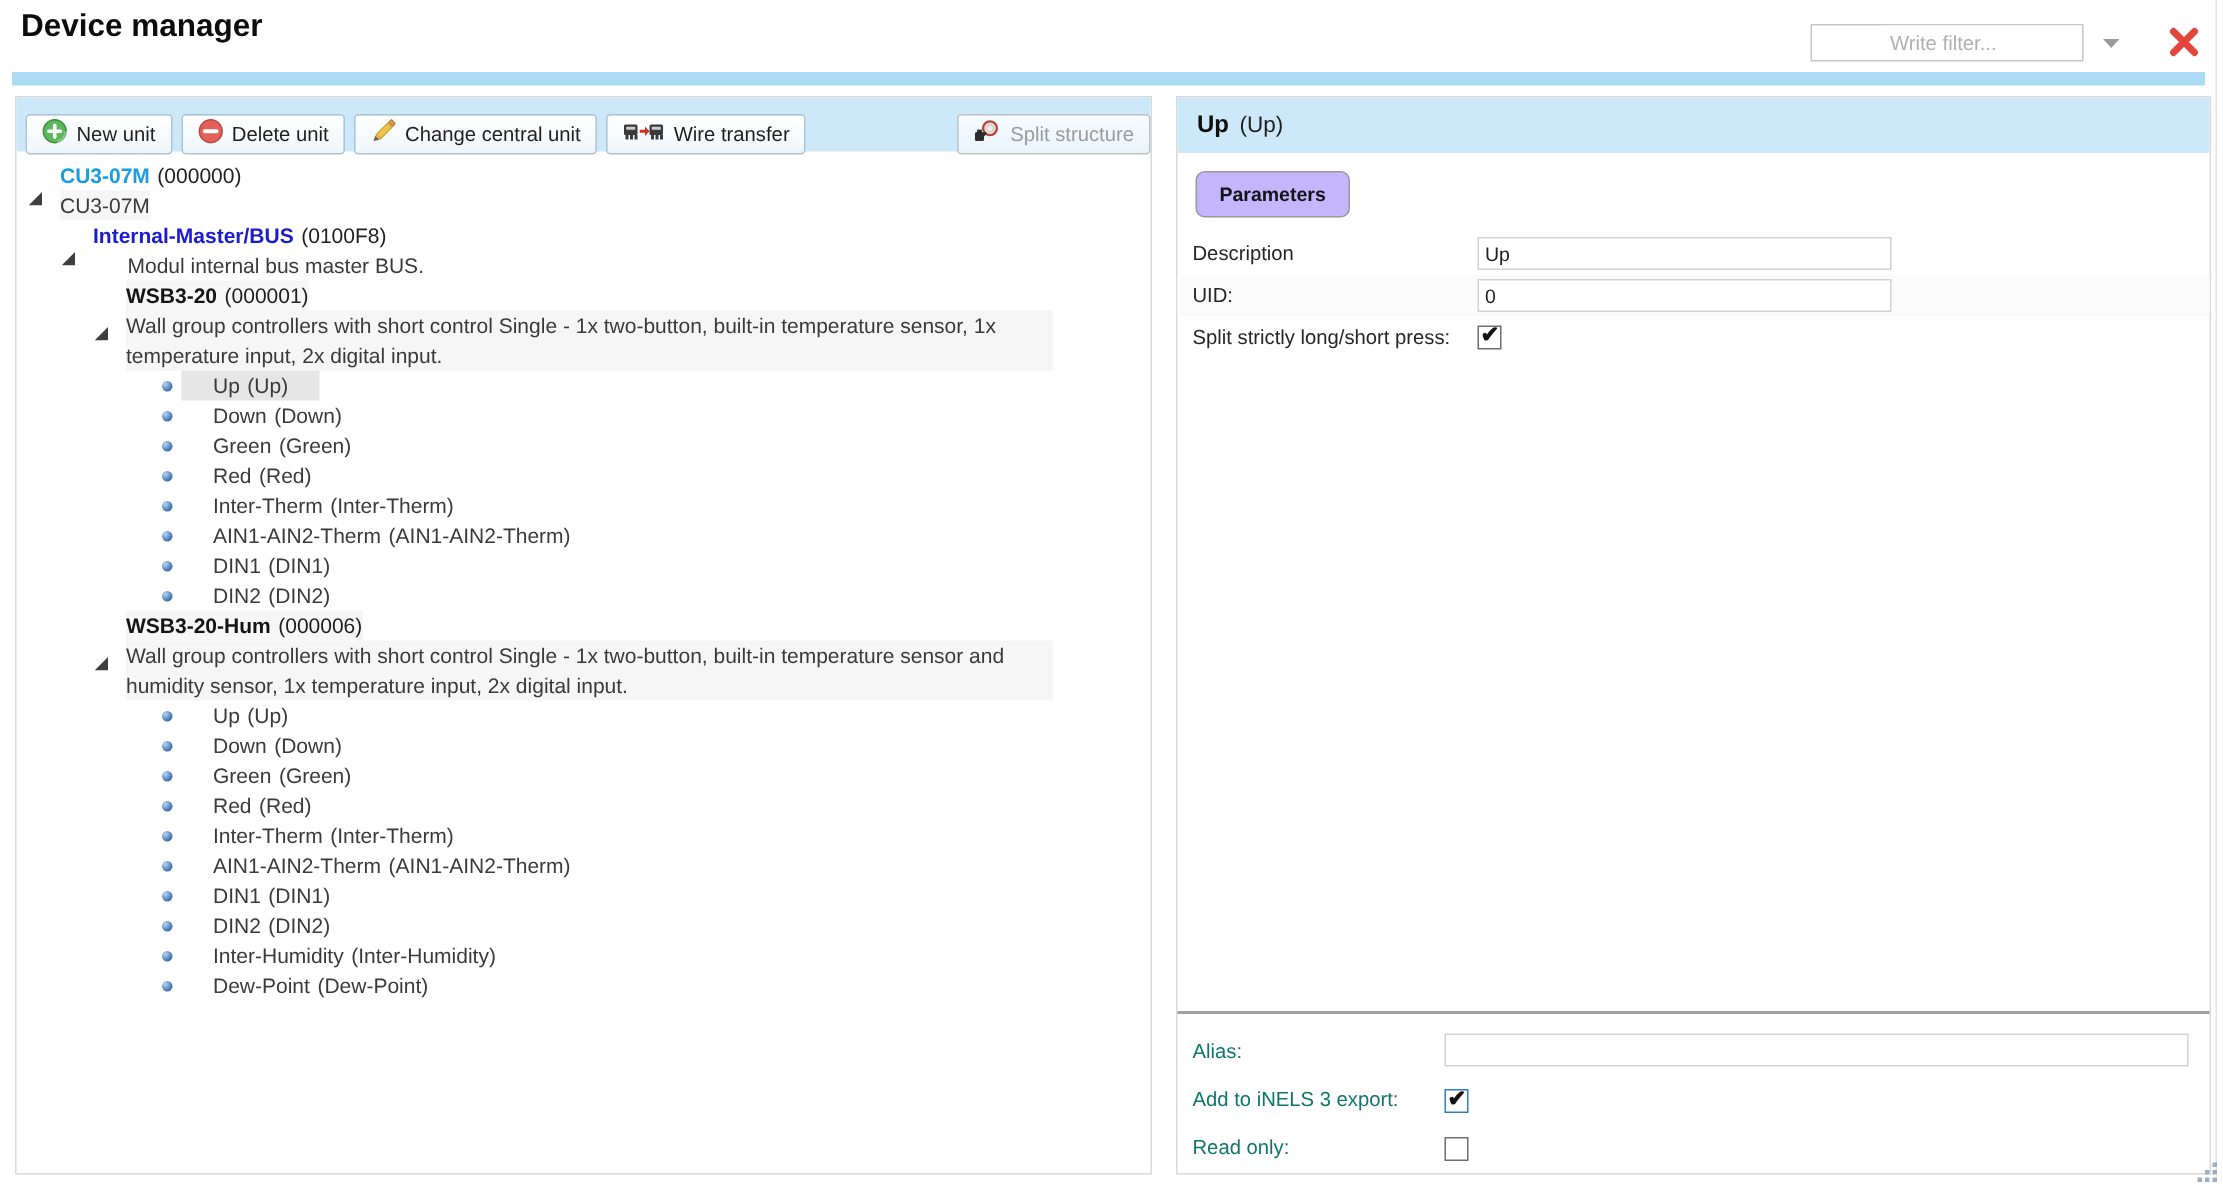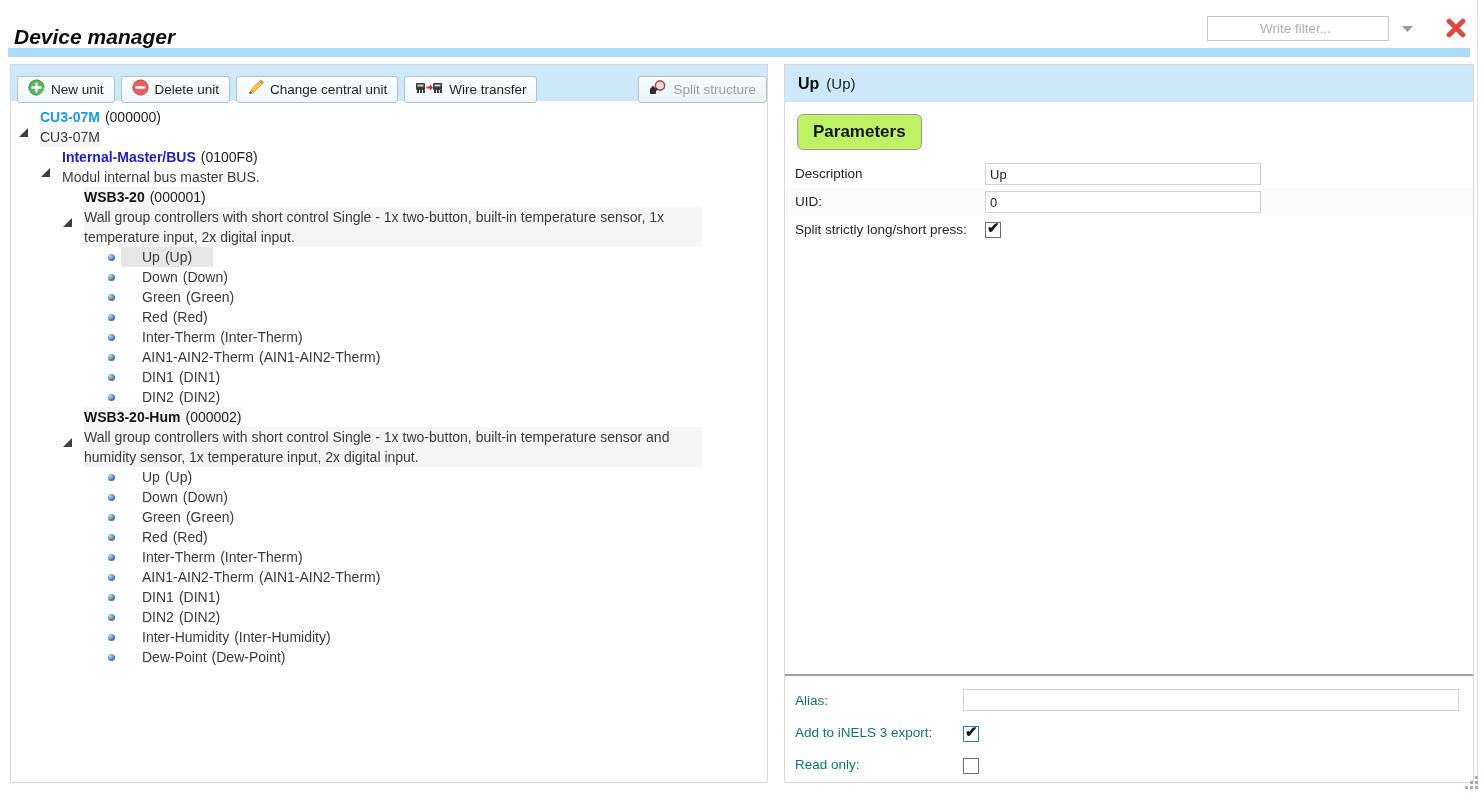--- a/index.html
+++ b/index.html
@@ -2,21 +2,21 @@
 <html><head>
 <meta charset="utf-8">
 <style>
   * { margin:0; padding:0; box-sizing:border-box; }
   html,body { width:1482px; height:795px; background:#ffffff;
     font-family:"Liberation Sans", sans-serif; color:#3a3a3a; overflow:hidden; }
   .window { position:relative; width:1482px; height:795px; background:#fff; }
   .window-right-edge { position:absolute; right:4px; top:0; bottom:10px; width:1px; background:#e3e3e3; }
 
   
-  .app-title { position:absolute; left:14px; top:25px; font-size:21px; font-weight:700; color:#0d0d0d;font-style:italic; }
+  .app-title { position:absolute; left:14px; top:6px; font-size:21px; font-weight:700; color:#0d0d0d; }
   .filter-box { position:absolute; left:1207px; top:16px; width:182px; height:25px;
     border:1px solid #c6c6c6; background:#fff;padding-left:46px; }
   .filter-box input { width:100%; height:100%; border:none; outline:none; padding:0 6px;
     font-size:13.5px; font-family:inherit; color:#333; }
   .filter-box input::placeholder { color:#b0b0b0; }
   .filter-dropdown { position:absolute; left:1398px; top:20px; width:18px; height:18px;
     display:flex; align-items:center; justify-content:center; cursor:pointer; }
   .close-btn { position:absolute; left:1444px; top:16px; width:24px; height:24px;
     display:flex; align-items:center; justify-content:center; cursor:pointer; }
   .blue-strip { position:absolute; left:8px; top:48px; width:1462px; height:9px; background:#abdbf5; }
@@ -54,22 +54,22 @@
   .channel-paren { margin-left:5px; }
 
   
   .right-pane { position:absolute; left:784px; top:64px; width:690px; height:719px;
     border:1px solid #d9d9d9; background:#fff; }
   .panel-header { height:37px; background:#cde9f9; display:flex; align-items:center;
     padding-left:13px; }
   .panel-header .ph-name { font-size:16px; font-weight:700; color:#0d0d0d; }
   .panel-header .ph-paren { font-size:15px; color:#1f1f1f; margin-left:7px; }
   .tab { display:inline-block; margin:12px 0 10px 12px; padding:7px 15px;
-    background:#bef264; border:1px solid #9a9a9a; border-radius:6px;
-    font-size:17px; font-weight:700; color:#141414; cursor:pointer; }
+    background:#c4b5fd; border:1px solid #9a9a9a; border-radius:6px;
+    font-size:13px; font-weight:700; color:#141414; cursor:pointer; }
   .field-row { display:flex; align-items:flex-start; padding:3px 10px; min-height:28px; }
   .field-row:nth-child(even) { background:#fbfbfb; }
   .field-label { width:190px; padding-top:3px; font-size:13.5px; color:#262626; }
   .field-input { width:276px; height:22px; border:1px solid #d2d2d2; font-size:13px;
     font-family:inherit; color:#222; padding:0 4px; outline:none; }
   .checkbox { position:relative; width:16px; height:16px; border:1px solid #6e6e6e;
     background:#fff; display:inline-block; margin-top:3px; cursor:pointer; }
   .checkbox.checked::after { content:"\2714"; position:absolute; left:1px; top:-4px;
     font-size:15px; font-weight:700; color:#111; }
   .checkbox[data-name="export-checkbox"] { border-color:#2e7ec2; }
@@ -167,21 +167,21 @@
             <div class="title-line"><span data-name="tree-node-title" style="display: inline-block;"><span class="name link-light" data-name="tree-node-name">CU3-07M</span><span class="code" data-name="tree-node-code">(000000)</span></span></div>
             <div><span class="sub-line bandbg" data-name="tree-node-description" style="display: inline-block;">CU3-07M</span></div>
           </div>
           <div class="node-children" data-name="tree-node-children">
             <div class="tree-node" data-name="tree-node">
               <div class="node-head" data-name="tree-node-head">
                 <span class="expander" data-name="tree-expander-icon"><svg width="9" height="9">
                     <polygon points="9,0 9,9 0,9" fill="#3f3f3f"></polygon>
                   </svg></span>
                 <div class="title-line"><span data-name="tree-node-title" style="display: inline-block;"><span class="name link-dark" data-name="tree-node-name">Internal-Master/BUS</span><span class="code" data-name="tree-node-code">(0100F8)</span></span></div>
-                <div><span class="sub-line" data-name="tree-node-description" style="display: inline-block;">Modul internal bus master BUS.</span></div>
+                <div><span class="sub-line" data-name="tree-node-description" style="display: inline-block; margin-left: 23px;">Modul internal bus master BUS.</span></div>
               </div>
               <div class="node-children" data-name="tree-node-children">
                 <div class="tree-node" data-name="tree-node">
                   <div class="node-head" data-name="tree-node-head">
                     <span class="expander" data-name="tree-expander-icon"><svg width="9" height="9">
                         <polygon points="9,0 9,9 0,9" fill="#3f3f3f"></polygon>
                       </svg></span>
                     <div class="title-line"><span class="bandbg" data-name="tree-node-title" style="display: inline-block;"><span class="name device" data-name="tree-node-name">WSB3-20</span><span class="code" data-name="tree-node-code">(000001)</span></span></div>
                     <div><span class="sub-line bandbg" data-name="tree-node-description" style="display: inline-block;">Wall group controllers with short control Single - 1x two-button, built-in temperature sensor, 1x temperature input, 2x digital input.</span></div>
                   </div>
@@ -194,21 +194,21 @@
                     <div class="channel-row" data-name="tree-channel-item"><span class="bullet" data-name="channel-bullet-icon"></span><span class="channel-text" data-name="channel-label"><span>AIN1-AIN2-Therm</span><span class="channel-paren">(AIN1-AIN2-Therm)</span></span></div>
                     <div class="channel-row" data-name="tree-channel-item"><span class="bullet" data-name="channel-bullet-icon"></span><span class="channel-text" data-name="channel-label"><span>DIN1</span><span class="channel-paren">(DIN1)</span></span></div>
                     <div class="channel-row" data-name="tree-channel-item"><span class="bullet" data-name="channel-bullet-icon"></span><span class="channel-text" data-name="channel-label"><span>DIN2</span><span class="channel-paren">(DIN2)</span></span></div>
                   </div>
                 </div>
                 <div class="tree-node" data-name="tree-node">
                   <div class="node-head" data-name="tree-node-head">
                     <span class="expander" data-name="tree-expander-icon"><svg width="9" height="9">
                         <polygon points="9,0 9,9 0,9" fill="#3f3f3f"></polygon>
                       </svg></span>
-                    <div class="title-line"><span class="bandbg" data-name="tree-node-title" style="display: inline-block;"><span class="name device" data-name="tree-node-name">WSB3-20-Hum</span><span class="code" data-name="tree-node-code">(000002)</span></span></div>
+                    <div class="title-line"><span class="bandbg" data-name="tree-node-title" style="display: inline-block;"><span class="name device" data-name="tree-node-name">WSB3-20-Hum</span><span class="code" data-name="tree-node-code">(000006)</span></span></div>
                     <div><span class="sub-line bandbg" data-name="tree-node-description" style="display: inline-block;">Wall group controllers with short control Single - 1x two-button, built-in temperature sensor and humidity sensor, 1x temperature input, 2x digital input.</span></div>
                   </div>
                   <div class="node-children" data-name="tree-node-children">
                     <div class="channel-row" data-name="tree-channel-item"><span class="bullet" data-name="channel-bullet-icon"></span><span class="channel-text" data-name="channel-label"><span>Up</span><span class="channel-paren">(Up)</span></span></div>
                     <div class="channel-row" data-name="tree-channel-item"><span class="bullet" data-name="channel-bullet-icon"></span><span class="channel-text" data-name="channel-label"><span>Down</span><span class="channel-paren">(Down)</span></span></div>
                     <div class="channel-row" data-name="tree-channel-item"><span class="bullet" data-name="channel-bullet-icon"></span><span class="channel-text" data-name="channel-label"><span>Green</span><span class="channel-paren">(Green)</span></span></div>
                     <div class="channel-row" data-name="tree-channel-item"><span class="bullet" data-name="channel-bullet-icon"></span><span class="channel-text" data-name="channel-label"><span>Red</span><span class="channel-paren">(Red)</span></span></div>
                     <div class="channel-row" data-name="tree-channel-item"><span class="bullet" data-name="channel-bullet-icon"></span><span class="channel-text" data-name="channel-label"><span>Inter-Therm</span><span class="channel-paren">(Inter-Therm)</span></span></div>
                     <div class="channel-row" data-name="tree-channel-item"><span class="bullet" data-name="channel-bullet-icon"></span><span class="channel-text" data-name="channel-label"><span>AIN1-AIN2-Therm</span><span class="channel-paren">(AIN1-AIN2-Therm)</span></span></div>
                     <div class="channel-row" data-name="tree-channel-item"><span class="bullet" data-name="channel-bullet-icon"></span><span class="channel-text" data-name="channel-label"><span>DIN1</span><span class="channel-paren">(DIN1)</span></span></div>

